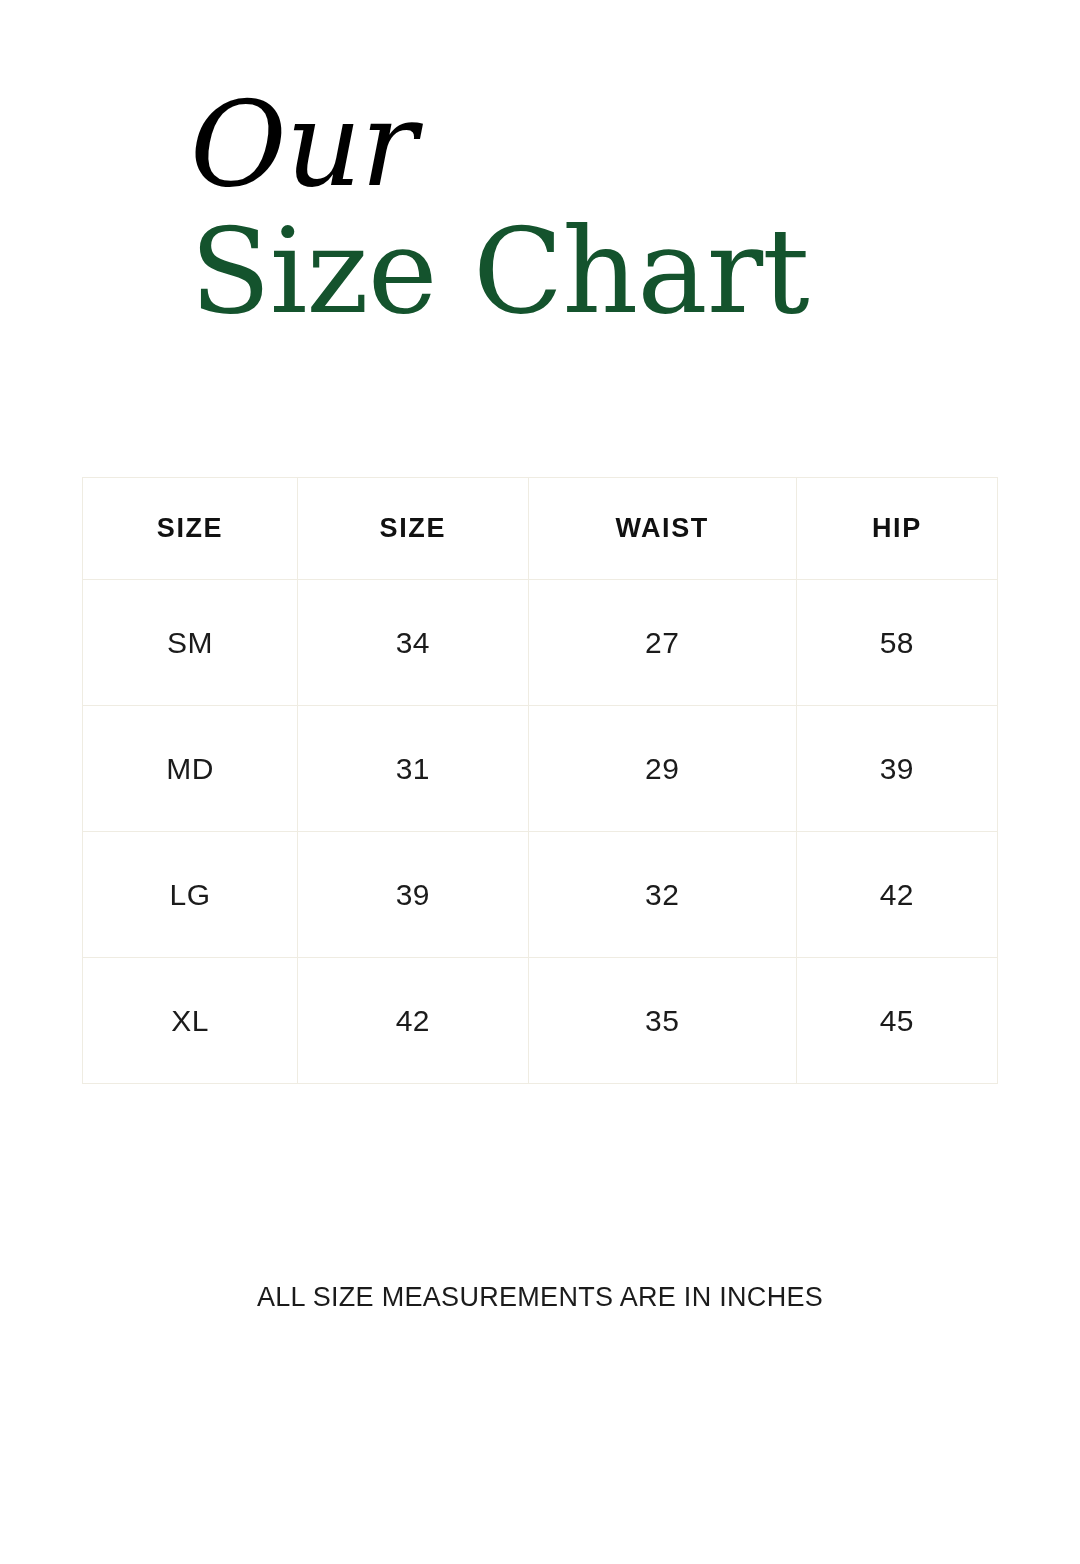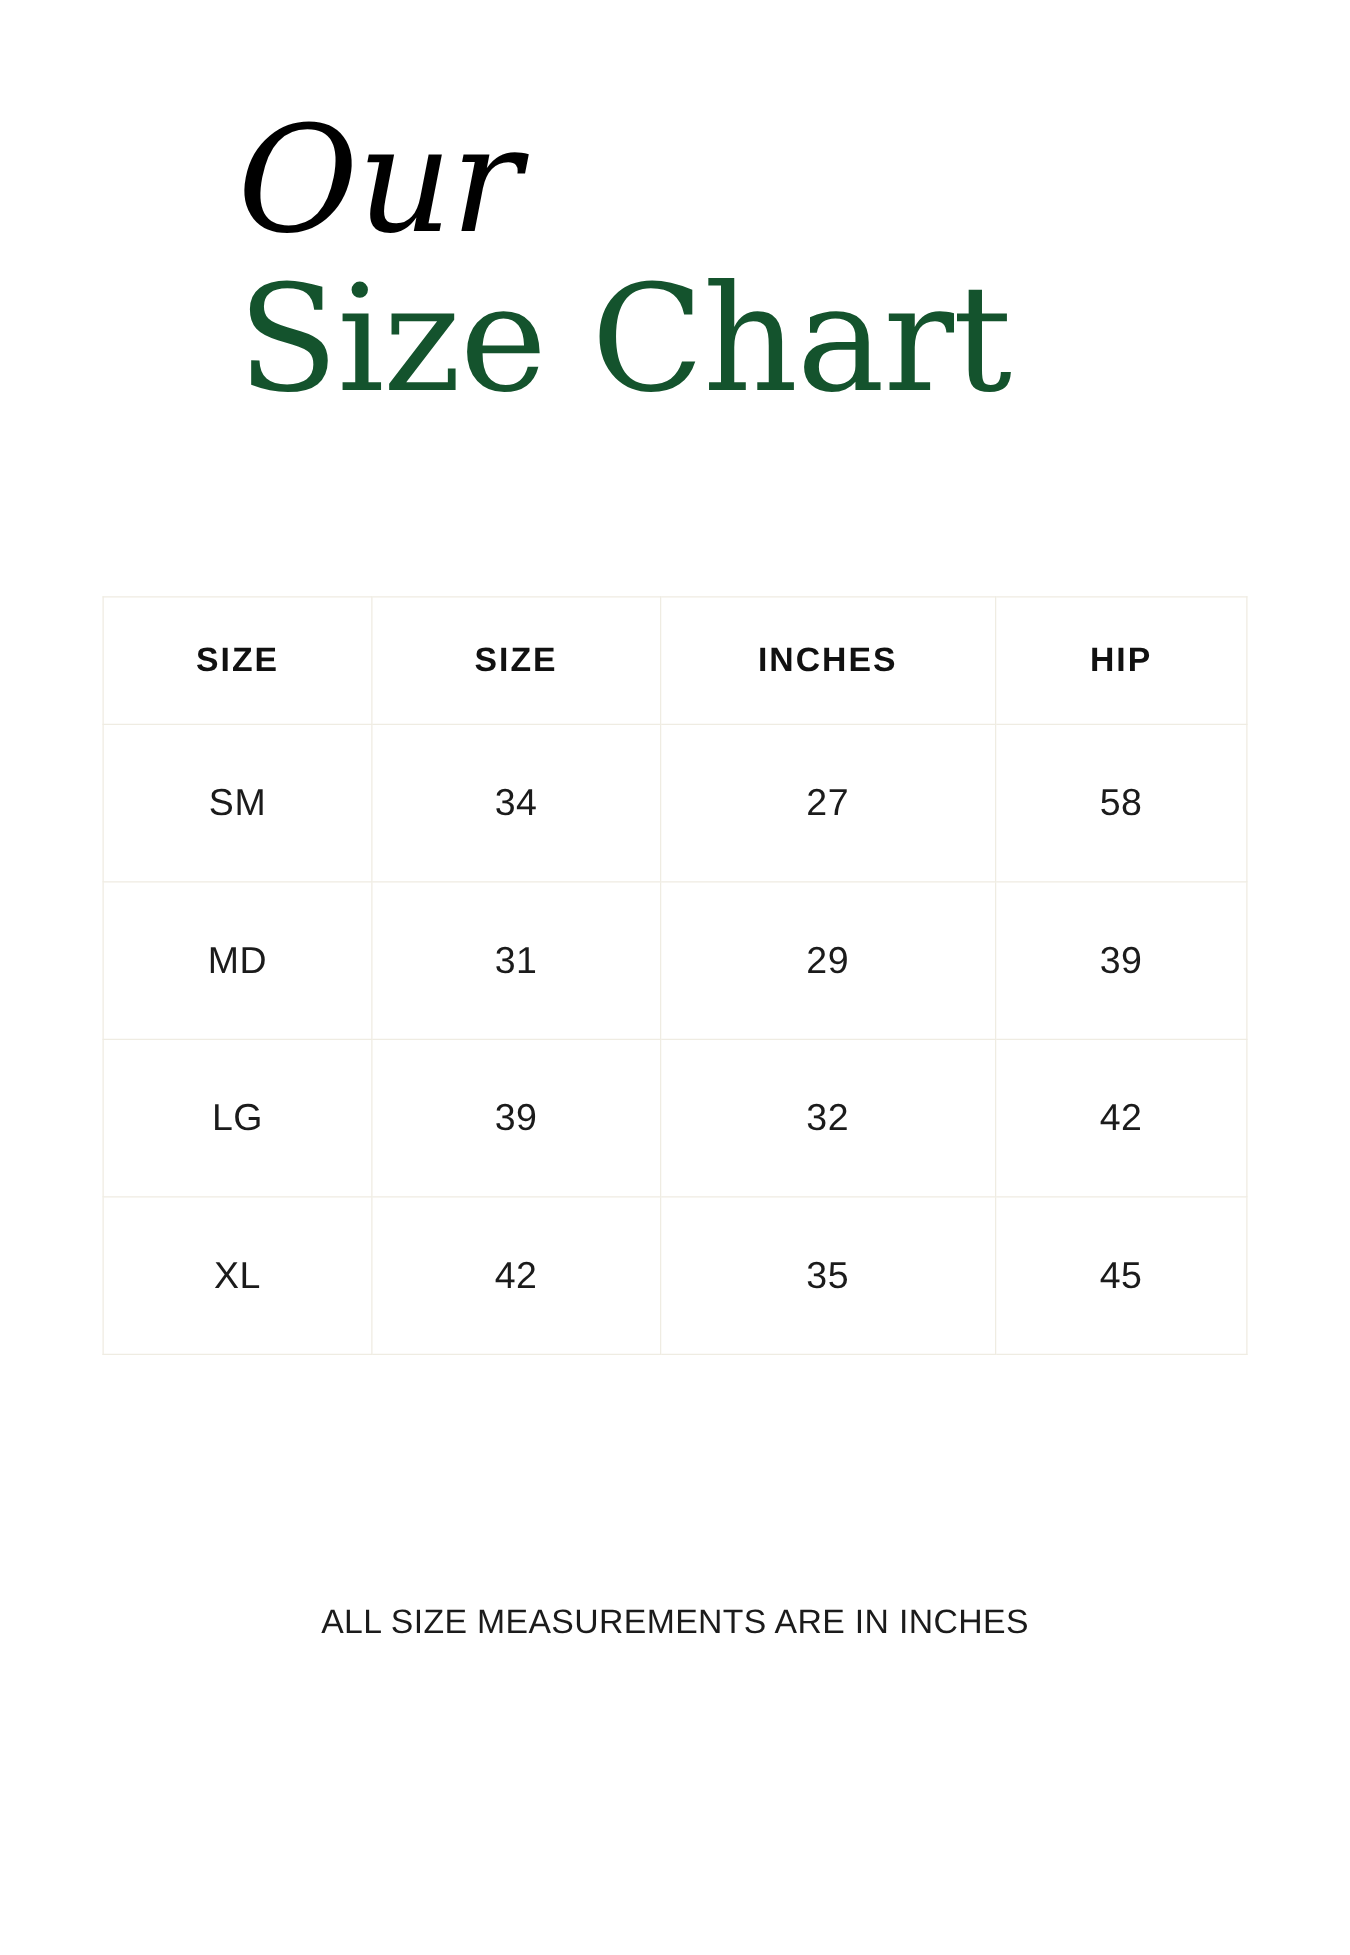--- a/index.html
+++ b/index.html
@@ -106,21 +106,21 @@
       <colgroup>
         <col class="c1">
           <col class="c2">
           <col class="c3">
           <col class="c4">
       </colgroup>
       <thead>
         <tr>
           <th>SIZE</th>
           <th>SIZE</th>
-          <th>INCHES</th>
+          <th>WAIST</th>
           <th>HIP</th>
         </tr>
       </thead>
       <tbody>
         <tr>
           <td>SM</td>
           <td>34</td>
           <td>27</td>
           <td>58</td>
         </tr>

